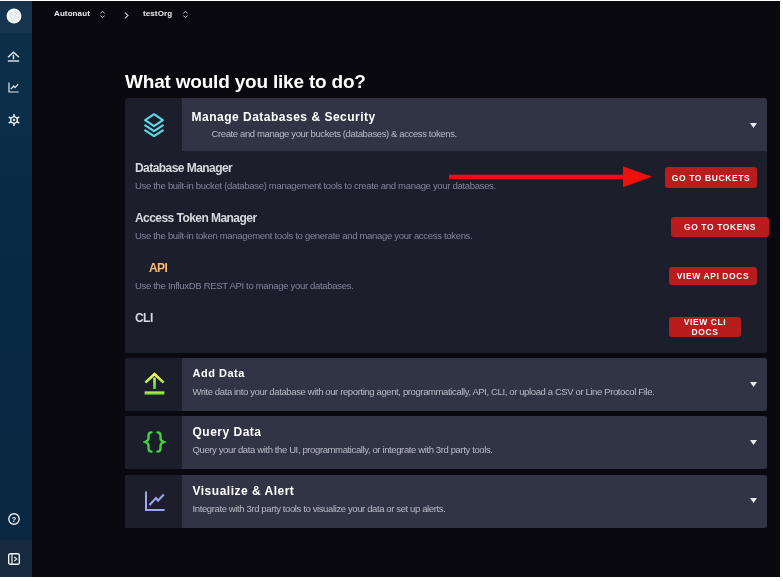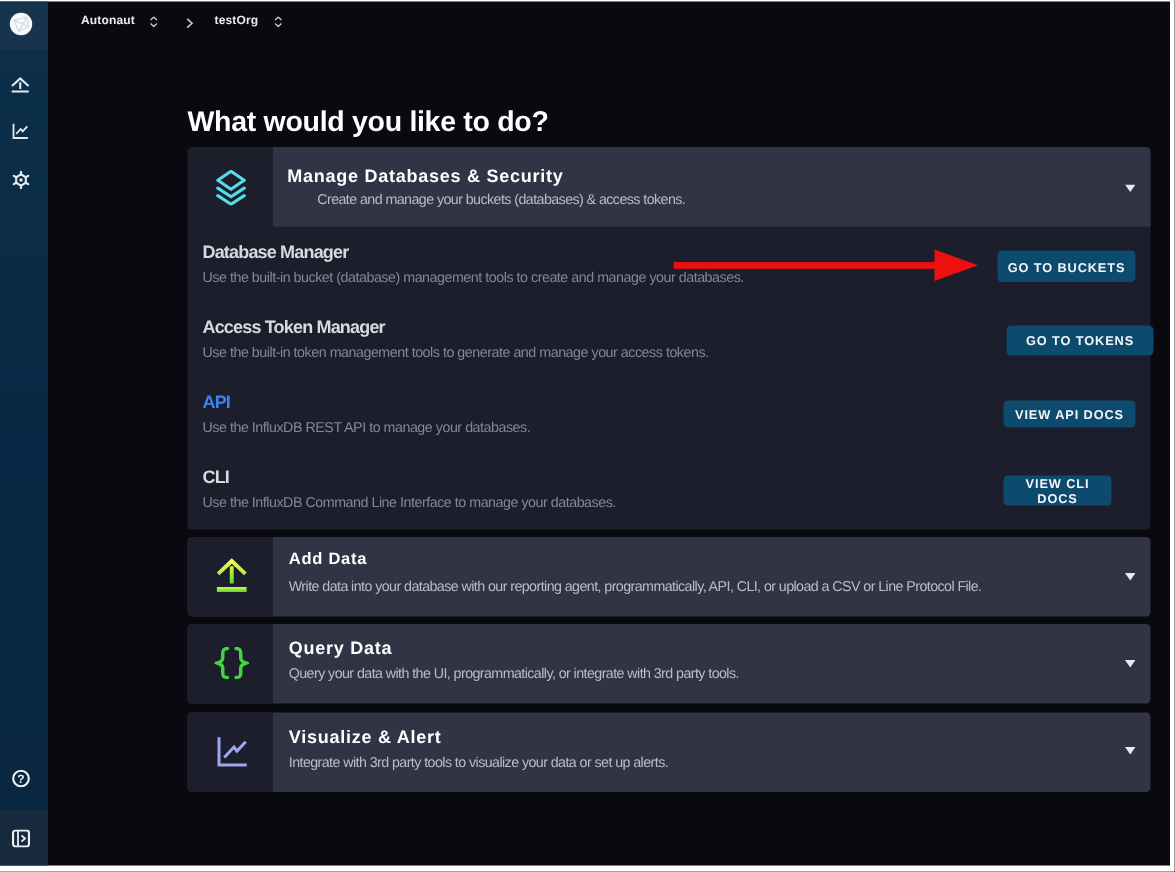--- a/index.html
+++ b/index.html
@@ -81,24 +81,23 @@
   <div class="abs" style="left:191.5px;top:109px;color:#ffffff;font-size:12px;font-weight:bold;letter-spacing:0.5px;">Manage Databases &amp; Security</div>
   <div class="abs" style="left:191.5px;top:126.5px;color:#b9bcc6;font-size:9.5px;letter-spacing:-0.38px;margin-left:20px;">Create and manage your buckets (databases) &amp; access tokens.</div>
   <svg class="abs" style="left:749.5px;top:122px;" width="7" height="5" viewBox="0 0 7 5">
         <path d="M0 0 H7 L3.5 5 Z" fill="#e8eaee"></path>
       </svg>
 
   <div class="abs" style="left:135px;top:160.0px;color:#d8dae1;font-size:12px;font-weight:bold;letter-spacing:-0.55px;">Database Manager</div>
   <div class="abs" style="left:135px;top:179px;color:#83869a;font-size:9.5px;letter-spacing:-0.31px;">Use the built-in bucket (database) management tools to create and manage your databases.</div>
   <div class="abs" style="left:135px;top:210.0px;color:#d8dae1;font-size:12px;font-weight:bold;letter-spacing:-0.55px;">Access Token Manager</div>
   <div class="abs" style="left:135px;top:229px;color:#83869a;font-size:9.5px;letter-spacing:-0.31px;">Use the built-in token management tools to generate and manage your access tokens.</div>
-  <div class="abs" style="left:135px;top:260.0px;color:#3b82f6;font-size:12px;font-weight:bold;letter-spacing:-0.55px;">API</div>
+  <div class="abs" style="left:149px;top:260.0px;color:#fdba74;font-size:12px;font-weight:bold;letter-spacing:-0.55px;">API</div>
   <div class="abs" style="left:135px;top:279px;color:#83869a;font-size:9.5px;letter-spacing:-0.31px;">Use the InfluxDB REST API to manage your databases.</div>
   <div class="abs" style="left:135px;top:310.0px;color:#d8dae1;font-size:12px;font-weight:bold;letter-spacing:-0.55px;">CLI</div>
-  <div class="abs" style="left:135px;top:329px;color:#83869a;font-size:9.5px;letter-spacing:-0.31px;">Use the InfluxDB Command Line Interface to manage your databases.</div>
 
   <div class="abs btn" style="left:665px;top:166px;width:92px;height:21px;">GO TO BUCKETS</div>
   <div class="abs btn" style="left:671px;top:216px;width:98px;height:20px;">GO TO TOKENS</div>
   <div class="abs btn" style="left:669px;top:266px;width:88px;height:18px;">VIEW API DOCS</div>
   <div class="abs btn" style="left:669px;top:316px;width:72px;height:20px;">VIEW CLI DOCS</div>
 
   <svg class="abs" style="left:449px;top:165px;" width="204" height="22" viewBox="0 0 204 22">
     <rect x="0" y="8.7" width="176" height="4.5" fill="#ee0f0f"></rect>
     <polygon points="174,0.3 203,10.8 174,21.3" fill="#ee0f0f"></polygon>
   </svg>
@@ -153,16 +152,16 @@
     </g>
   </svg>
   <div class="abs" style="left:192.5px;top:482.5px;color:#ffffff;font-size:12px;font-weight:bold;letter-spacing:0.5px;">Visualize &amp; Alert</div>
   <div class="abs" style="left:192.5px;top:501.5px;color:#b9bcc6;font-size:9.5px;letter-spacing:-0.38px;">Integrate with 3rd party tools to visualize your data or set up alerts.</div>
   <svg class="abs" style="left:749.5px;top:497px;" width="7" height="5" viewBox="0 0 7 5">
         <path d="M0 0 H7 L3.5 5 Z" fill="#e8eaee"></path>
       </svg>
 
 </div>
 <style>
-  .btn{background:#0c4a6e;border-radius:3px;color:#f5f5f8;font-size:8.5px;font-weight:bold;
+  .btn{background:#b91c1c;border-radius:3px;color:#f5f5f8;font-size:8.5px;font-weight:bold;
        letter-spacing:0.6px;text-align:center;display:flex;align-items:center;justify-content:center;}
 </style>
 </div>
 
 </body></html>

